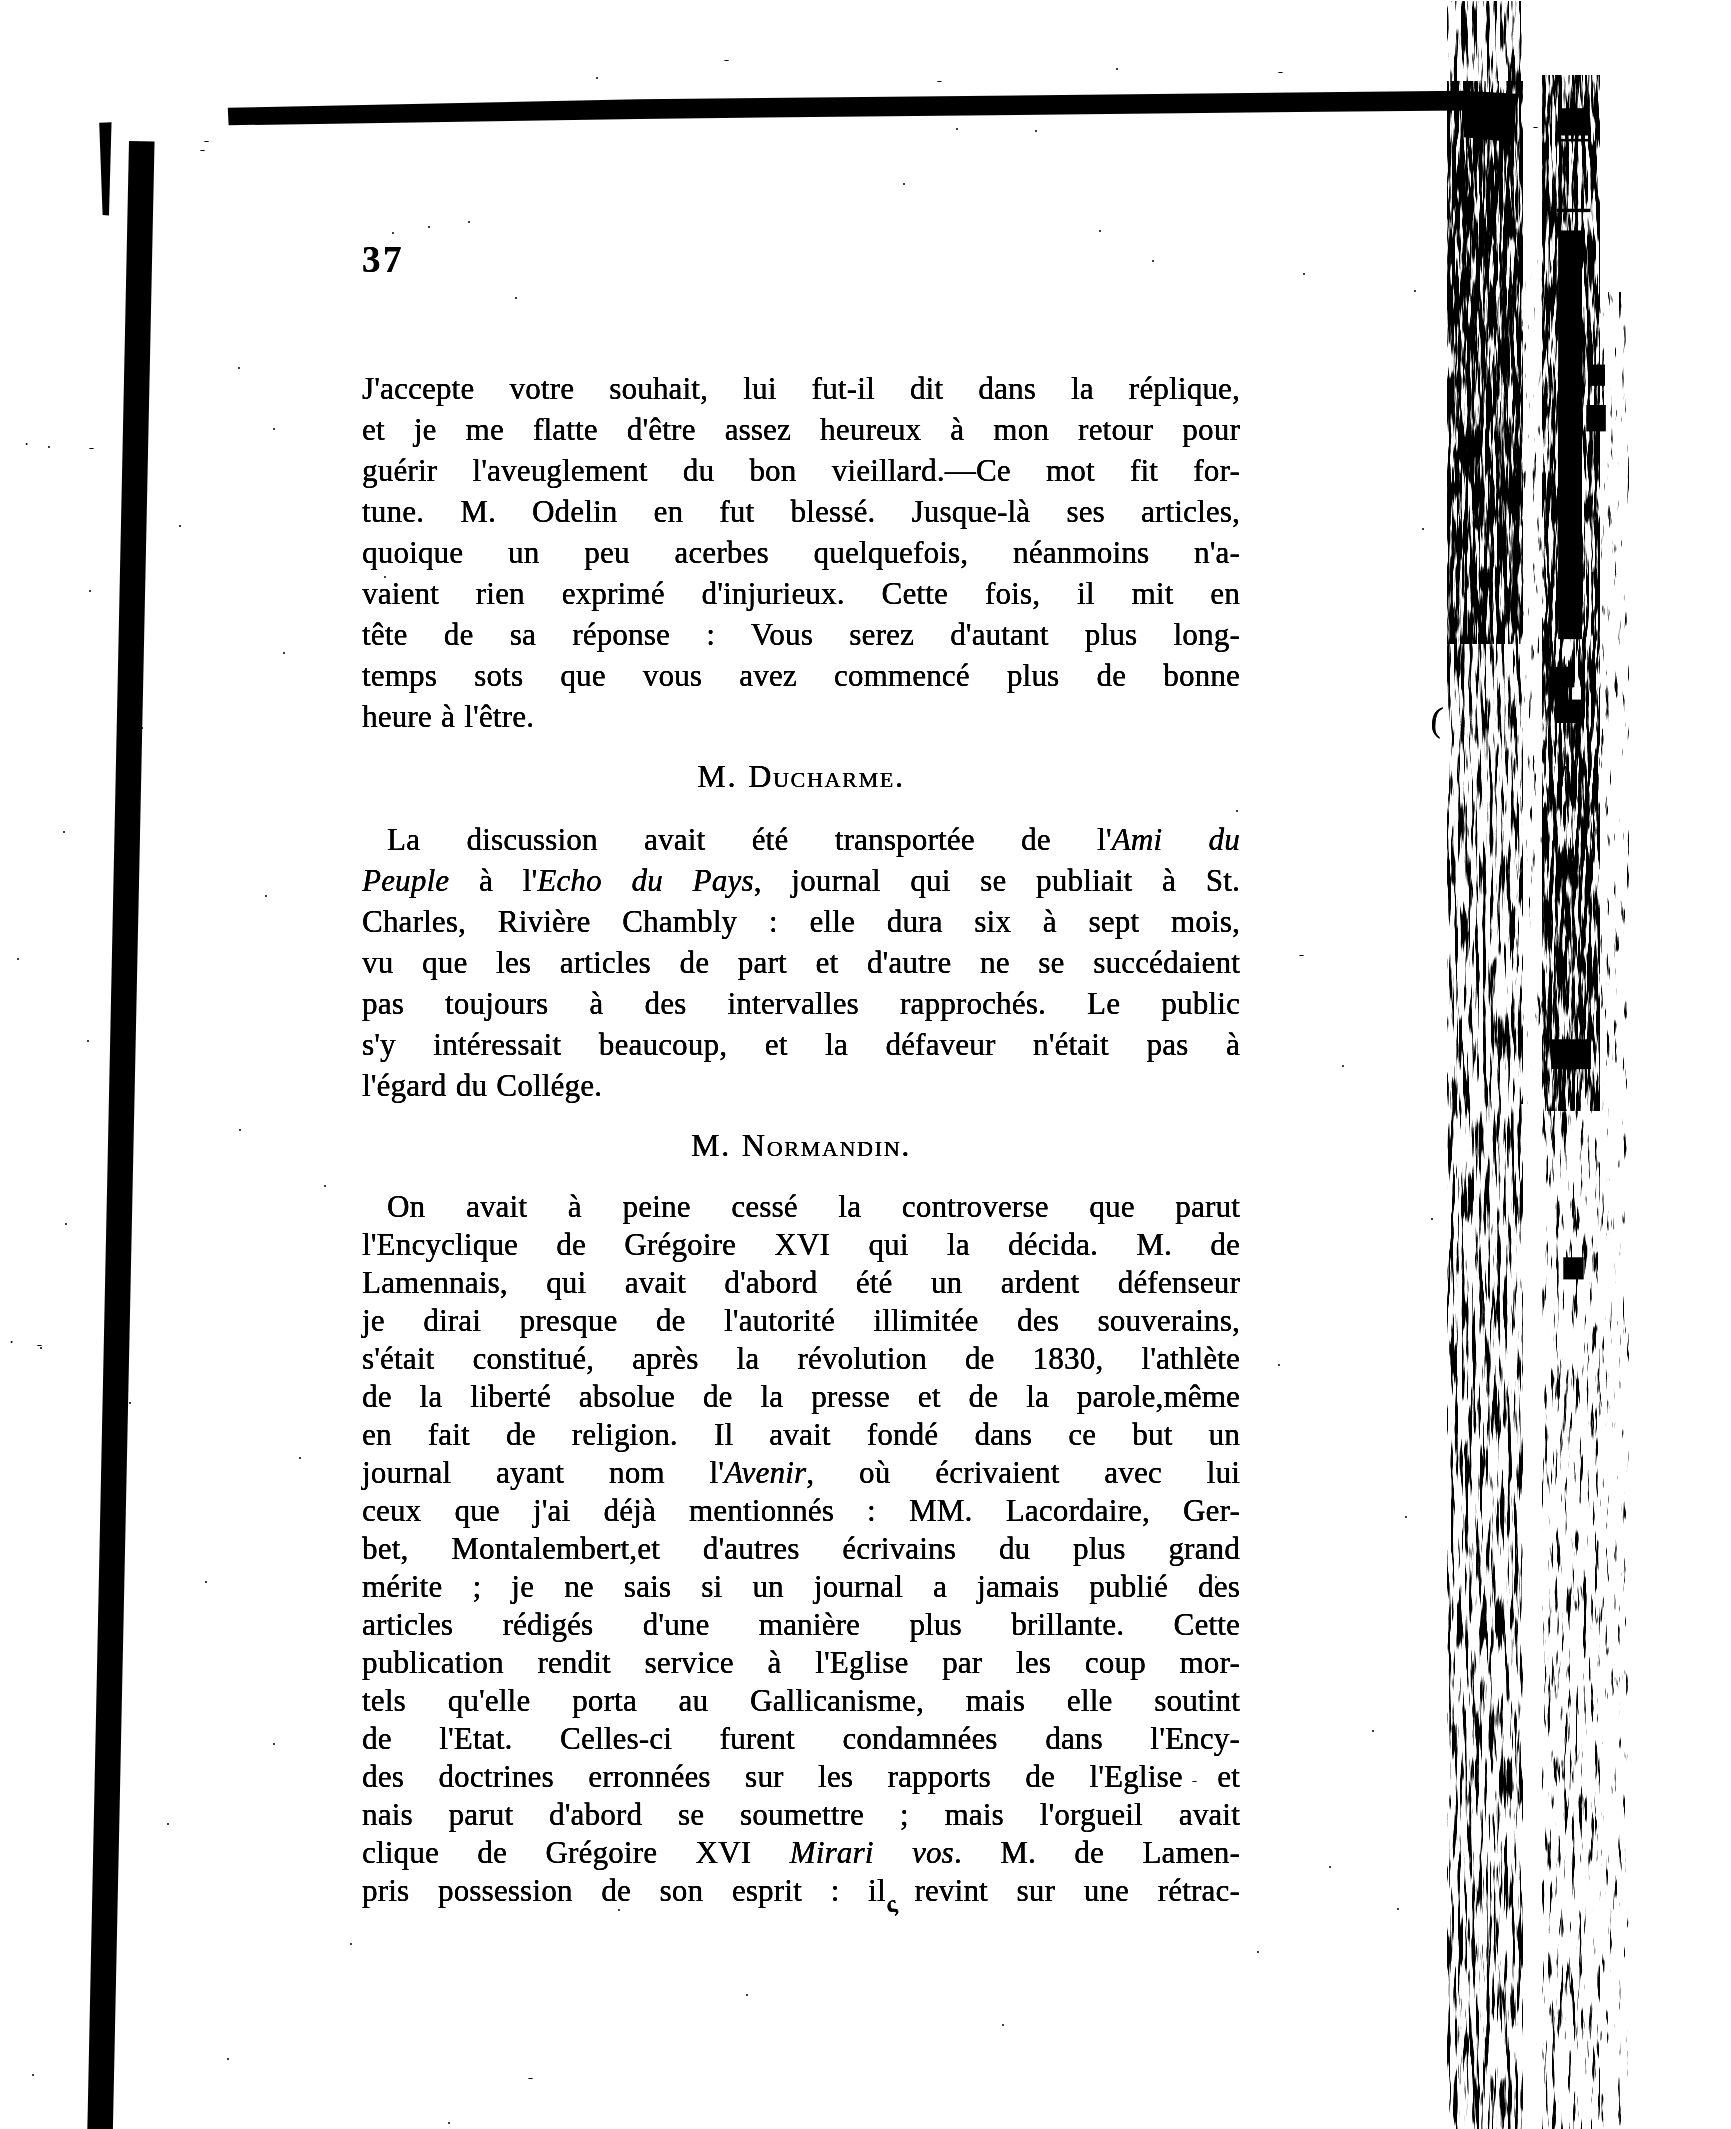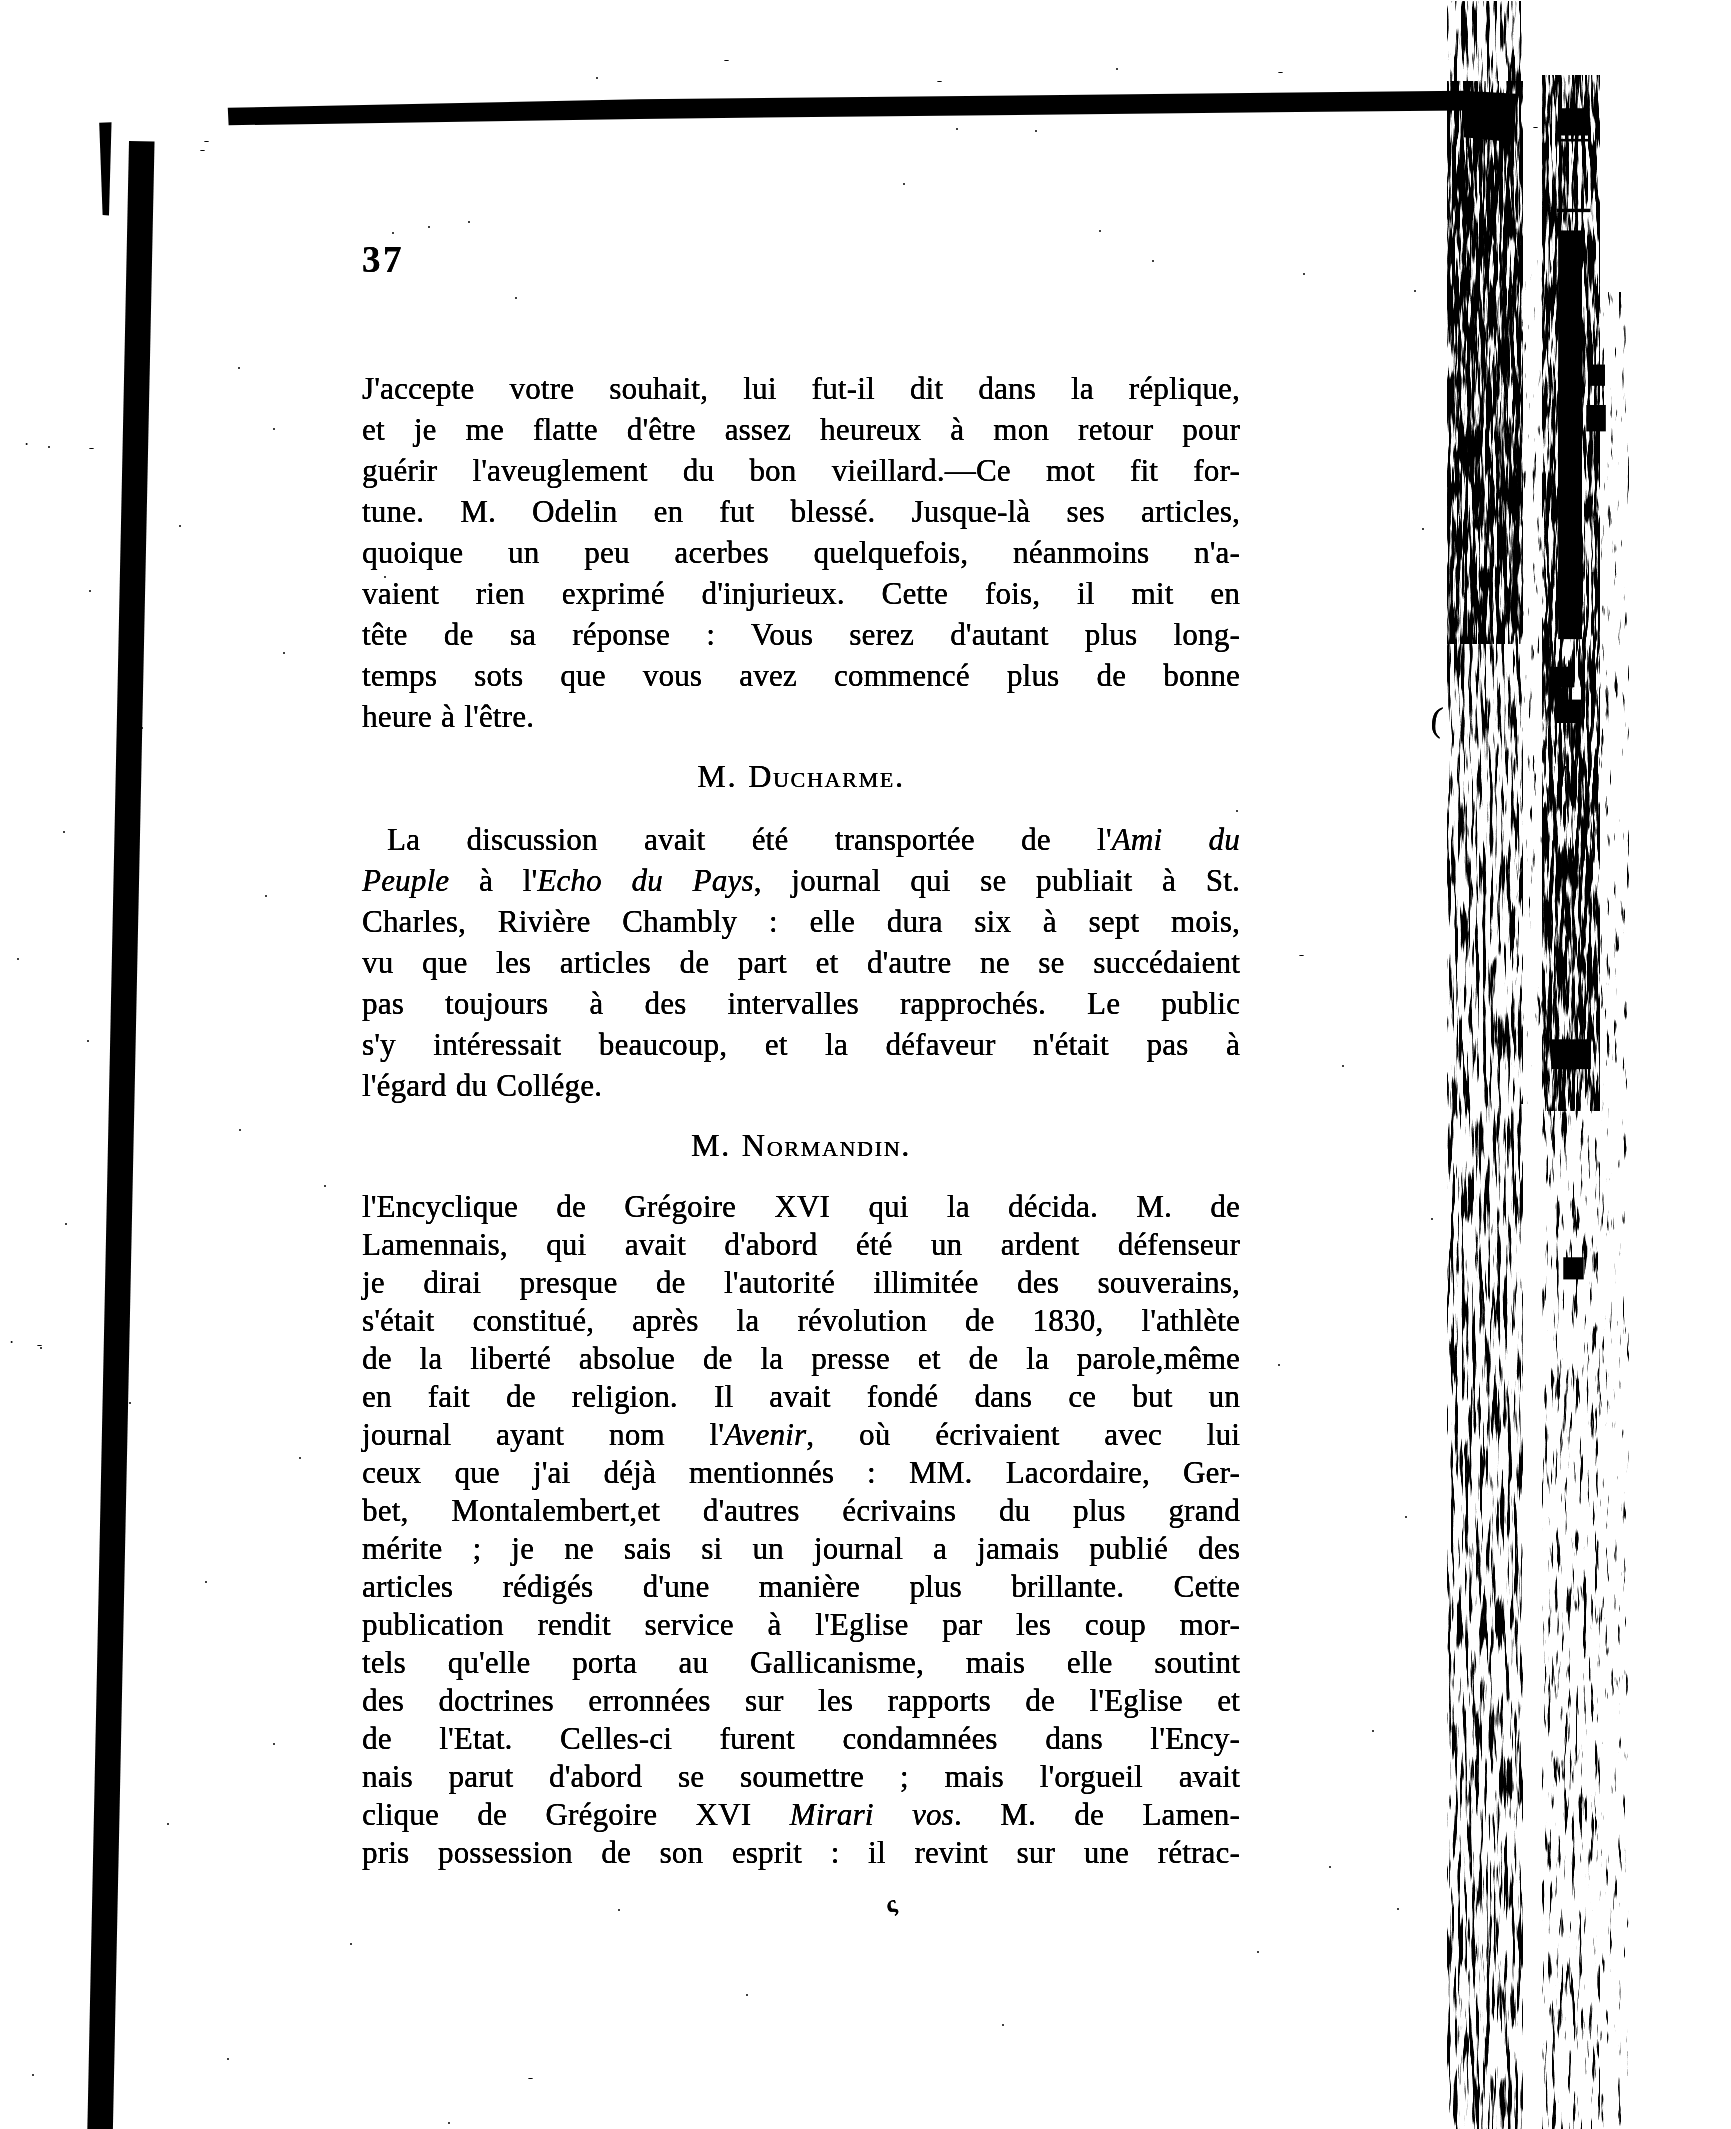--- a/index.html
+++ b/index.html
@@ -111,35 +111,36 @@
         <div class="line indent"><span>La discussion avait été transportée de l'</span><i>Ami du</i></div>
         <div class="line"><i>Peuple</i><span> à l'</span><i>Echo du Pays</i><span>, journal qui se publiait à St.</span></div>
         <div class="line"><span>Charles, Rivière Chambly : elle dura six à sept mois,</span></div>
         <div class="line"><span>vu que les articles de part et d'autre ne se succédaient</span></div>
         <div class="line"><span>pas toujours à des intervalles rapprochés.  Le public</span></div>
         <div class="line"><span>s'y intéressait beaucoup, et la défaveur n'était pas à</span></div>
         <div class="line no-stretch"><span>l'égard du Collége.</span></div>
       </div>
       <div class="heading">M. Normandin.</div>
       <div class="para tight">
+        <div class="line indent"><span>On avait à peine cessé la controverse que parut</span></div>
         <div class="line"><span>l'Encyclique de Grégoire XVI qui la décida.  M. de</span></div>
         <div class="line"><span>Lamennais, qui avait d'abord été un ardent défenseur</span></div>
         <div class="line"><span>je dirai presque de l'autorité illimitée des souverains,</span></div>
         <div class="line"><span>s'était constitué, après la révolution de 1830, l'athlète</span></div>
         <div class="line"><span>de la liberté absolue de la presse et de la parole,même</span></div>
         <div class="line"><span>en fait de religion.  Il avait fondé dans ce but un</span></div>
         <div class="line"><span>journal ayant nom l'</span><i>Avenir</i><span>, où écrivaient avec lui</span></div>
         <div class="line"><span>ceux que j'ai déjà mentionnés : MM. Lacordaire, Ger-</span></div>
         <div class="line"><span>bet, Montalembert,et d'autres écrivains du plus grand</span></div>
         <div class="line"><span>mérite ; je ne sais si un journal a jamais publié des</span></div>
         <div class="line"><span>articles rédigés d'une manière plus brillante.  Cette</span></div>
         <div class="line"><span>publication rendit service à l'Eglise par les coup mor-</span></div>
         <div class="line"><span>tels qu'elle porta au Gallicanisme, mais elle soutint</span></div>
+        <div class="line"><span>de l'Etat.  Celles-ci furent condamnées dans l'Ency-</span></div>
         <div class="line"><span>des doctrines erronnées sur les rapports de l'Eglise et</span></div>
-        <div class="line"><span>de l'Etat.  Celles-ci furent condamnées dans l'Ency-</span></div>
         <div class="line"><span>nais parut d'abord se soumettre ; mais l'orgueil avait</span></div>
         <div class="line"><span>clique de Grégoire XVI </span><i>Mirari vos</i><span>.  M. de Lamen-</span></div>
         <div class="line"><span>pris possession de son esprit : il revint sur une rétrac-</span></div>
       </div>
     </div>
 
   <div class="margin-paren">(</div>
   <div class="flourish">ς</div>
 
   <div class="specks-dots"></div>

